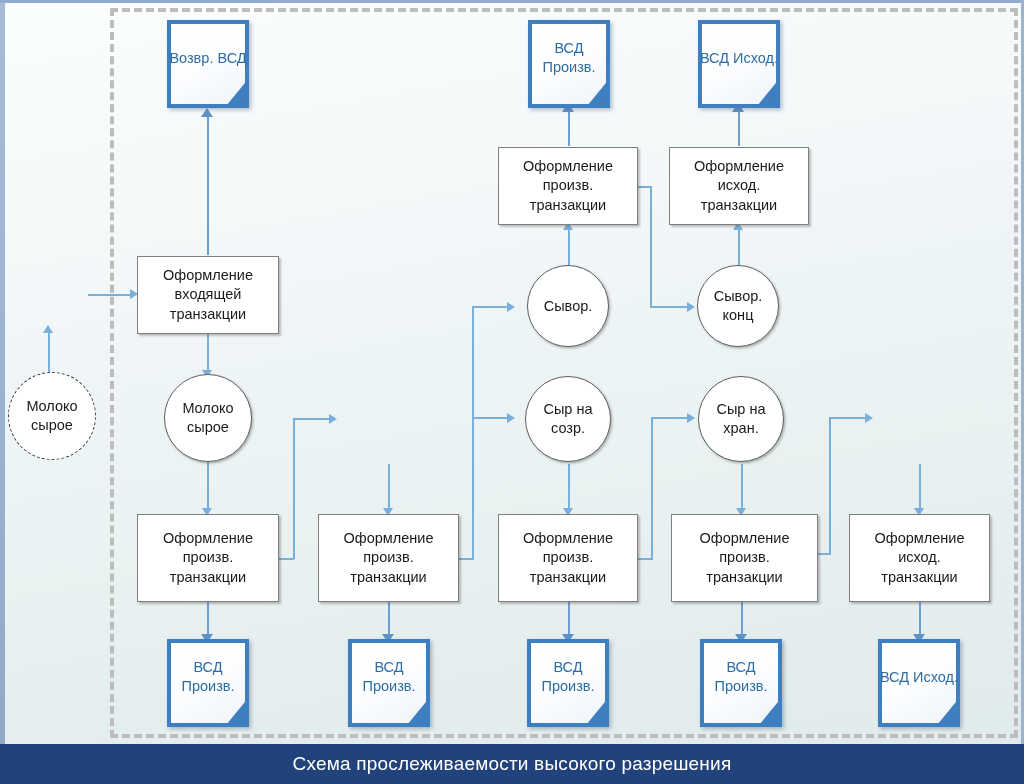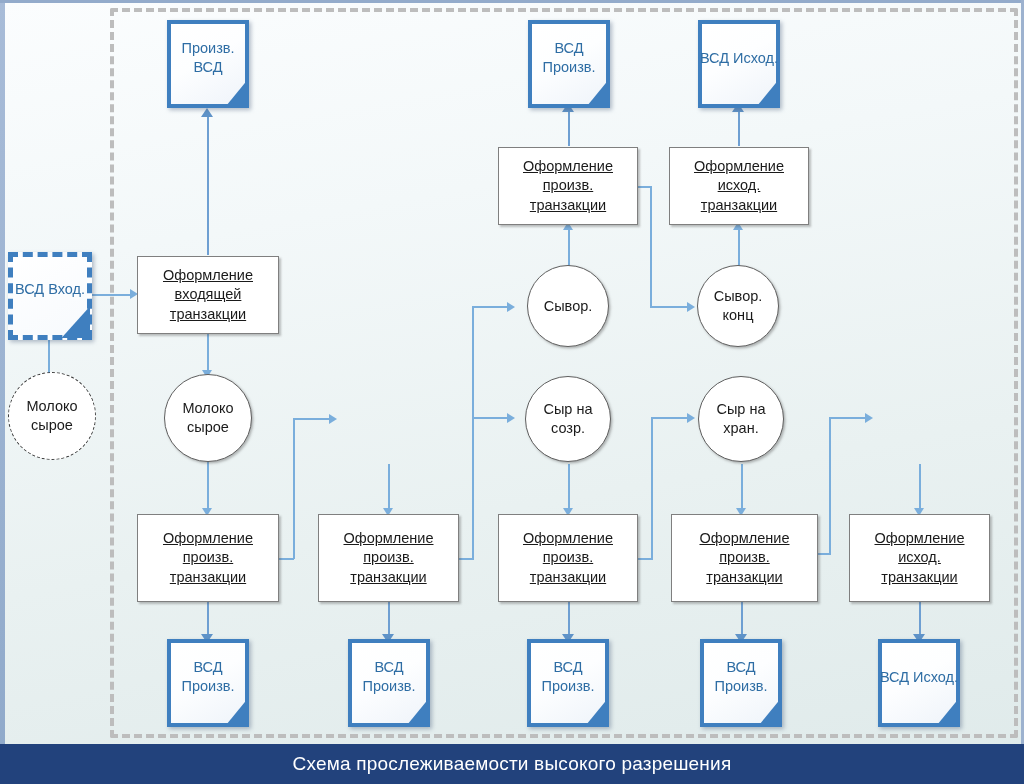--- a/index.html
+++ b/index.html
@@ -39,21 +39,20 @@
     background: #ffffff;
     border: 1px solid #7f7f7f;
     box-shadow: 1.5px 1.5px 2px rgba(80,80,80,.35);
     display: flex; align-items: center; justify-content: center;
     text-align: center;
     color: #1a1a1a;
     font-size: 14.5px;
     line-height: 1.32;
     padding: 2px 4px;
     z-index: 6;
-    text-decoration: underline;
   }
 
   
   .circ {
     background: #ffffff;
     border: 1.4px solid #5f5f5f;
     border-radius: 50%;
     box-shadow: 1.5px 1.5px 2.5px rgba(80,80,80,.4);
     display: flex; align-items: center; justify-content: center;
     text-align: center;
@@ -222,21 +221,21 @@
 
   <div class="conn v" style="left:919px; top:464px; height:46px;"></div>
   <div class="arrow down" style="left:914px; top:508px;"></div>
 
   <div class="conn v strong" style="left:919px; top:602px; height:36px;"></div>
   <div class="arrow down strong" style="left:913px; top:634px;"></div>
 
   <div class="node doc" style="left:167px; top:20px; width:82px; height:88px;">
     <div class="face"></div>
     <div class="fold"></div>
-    <div class="lbl">Произв.
+    <div class="lbl">Возвр.
 ВСД</div>
   </div>
 
   <div class="node doc" style="left:528px; top:20px; width:82px; height:88px;">
     <div class="face"></div>
     <div class="fold"></div>
     <div class="lbl">ВСД
 Произв.</div>
   </div>
 
@@ -283,26 +282,20 @@
     <span class="txt" style="white-space:pre-line;">Сыр на
 созр.</span>
   </div>
 
   <div class="node circ" style="left:698px; top:376px; width:86px; height:86px;">
     <span class="txt" style="white-space:pre-line;">Сыр на
 хран.</span>
   </div>
 
 
-  <div class="node doc dash" style="left:8px; top:252px; width:84px; height:88px;">
-    <div class="face"></div>
-    <div class="fold"></div>
-    <div class="lbl" style="padding-bottom:14px;">ВСД
-Вход.</div>
-  </div>
 
   <div class="node proc" style="left:137px; top:514px; width:142px; height:88px; white-space:pre-line;">Оформление
 произв.
 транзакции</div>
 
   <div class="node proc" style="left:318px; top:514px; width:141px; height:88px; white-space:pre-line;">Оформление
 произв.
 транзакции</div>
 
   <div class="node proc" style="left:498px; top:514px; width:140px; height:88px; white-space:pre-line;">Оформление

